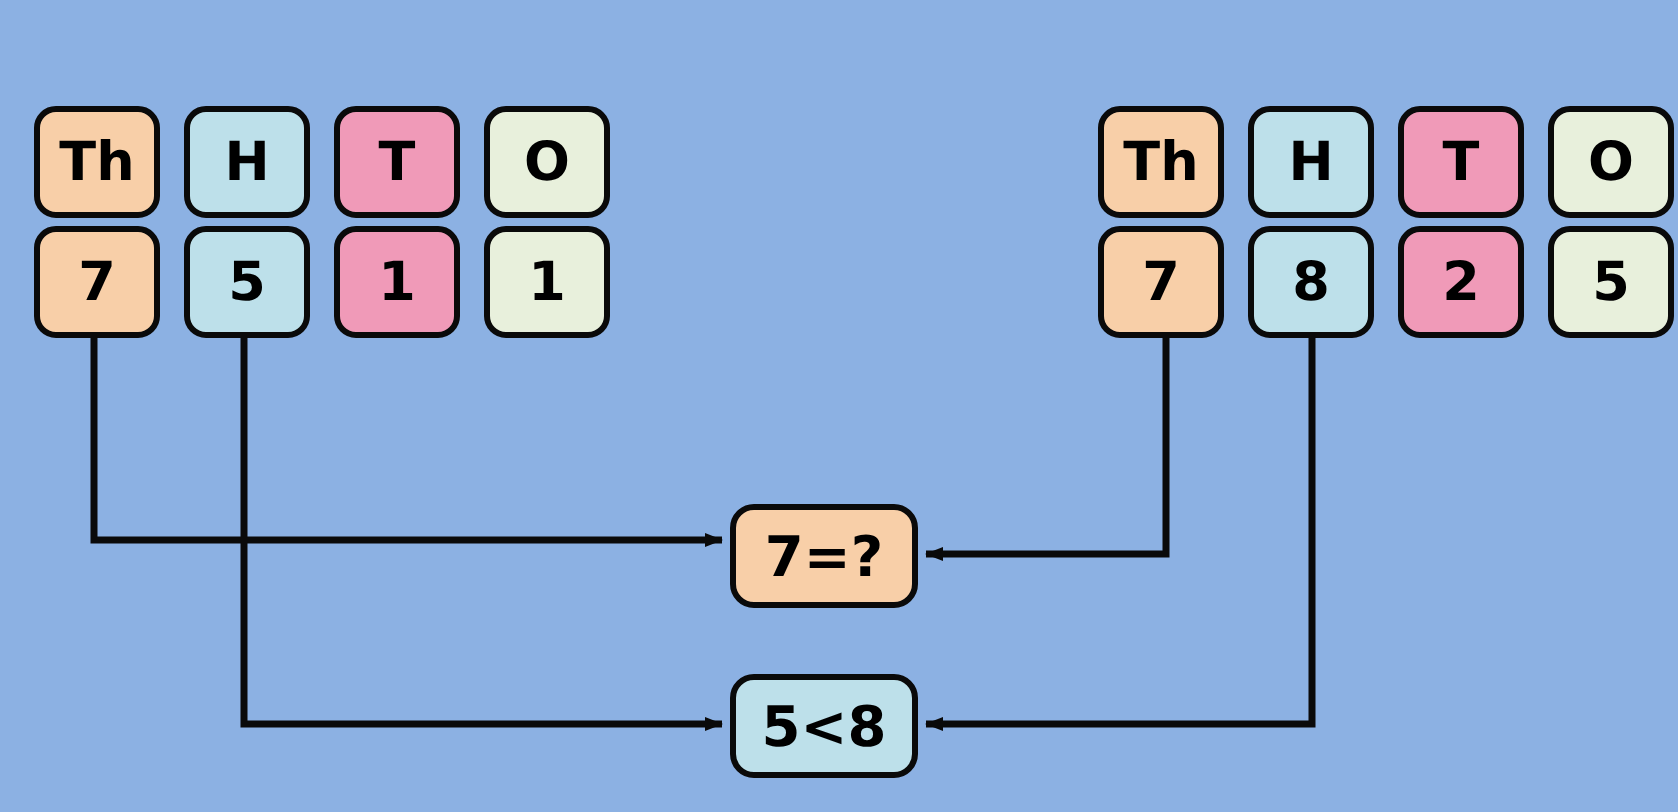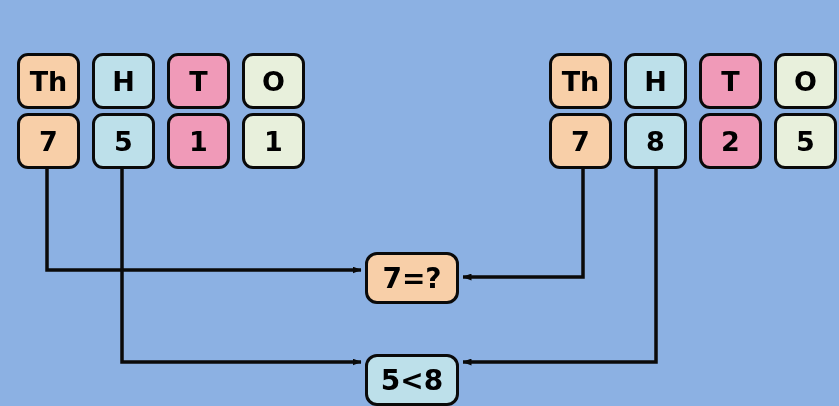--- a/index.html
+++ b/index.html
@@ -65,21 +65,21 @@
     font-weight: bold;
     color: #000;
     user-select: none;
   }
   #compare-thousands {
     left: 365px; top: 210px;
     width: 94px; height: 52px;
     background: #f8cfa8;
   }
   #compare-hundreds {
-    left: 365px; top: 312px;
+    left: 365px; top: 295px;
     width: 94px; height: 52px;
     background: #bde0ea;
   }
 </style>
 </head>
 <body>
 
 <div id="stage">
 
   <svg id="connectors" viewBox="0 0 839 406" width="839" height="406">

